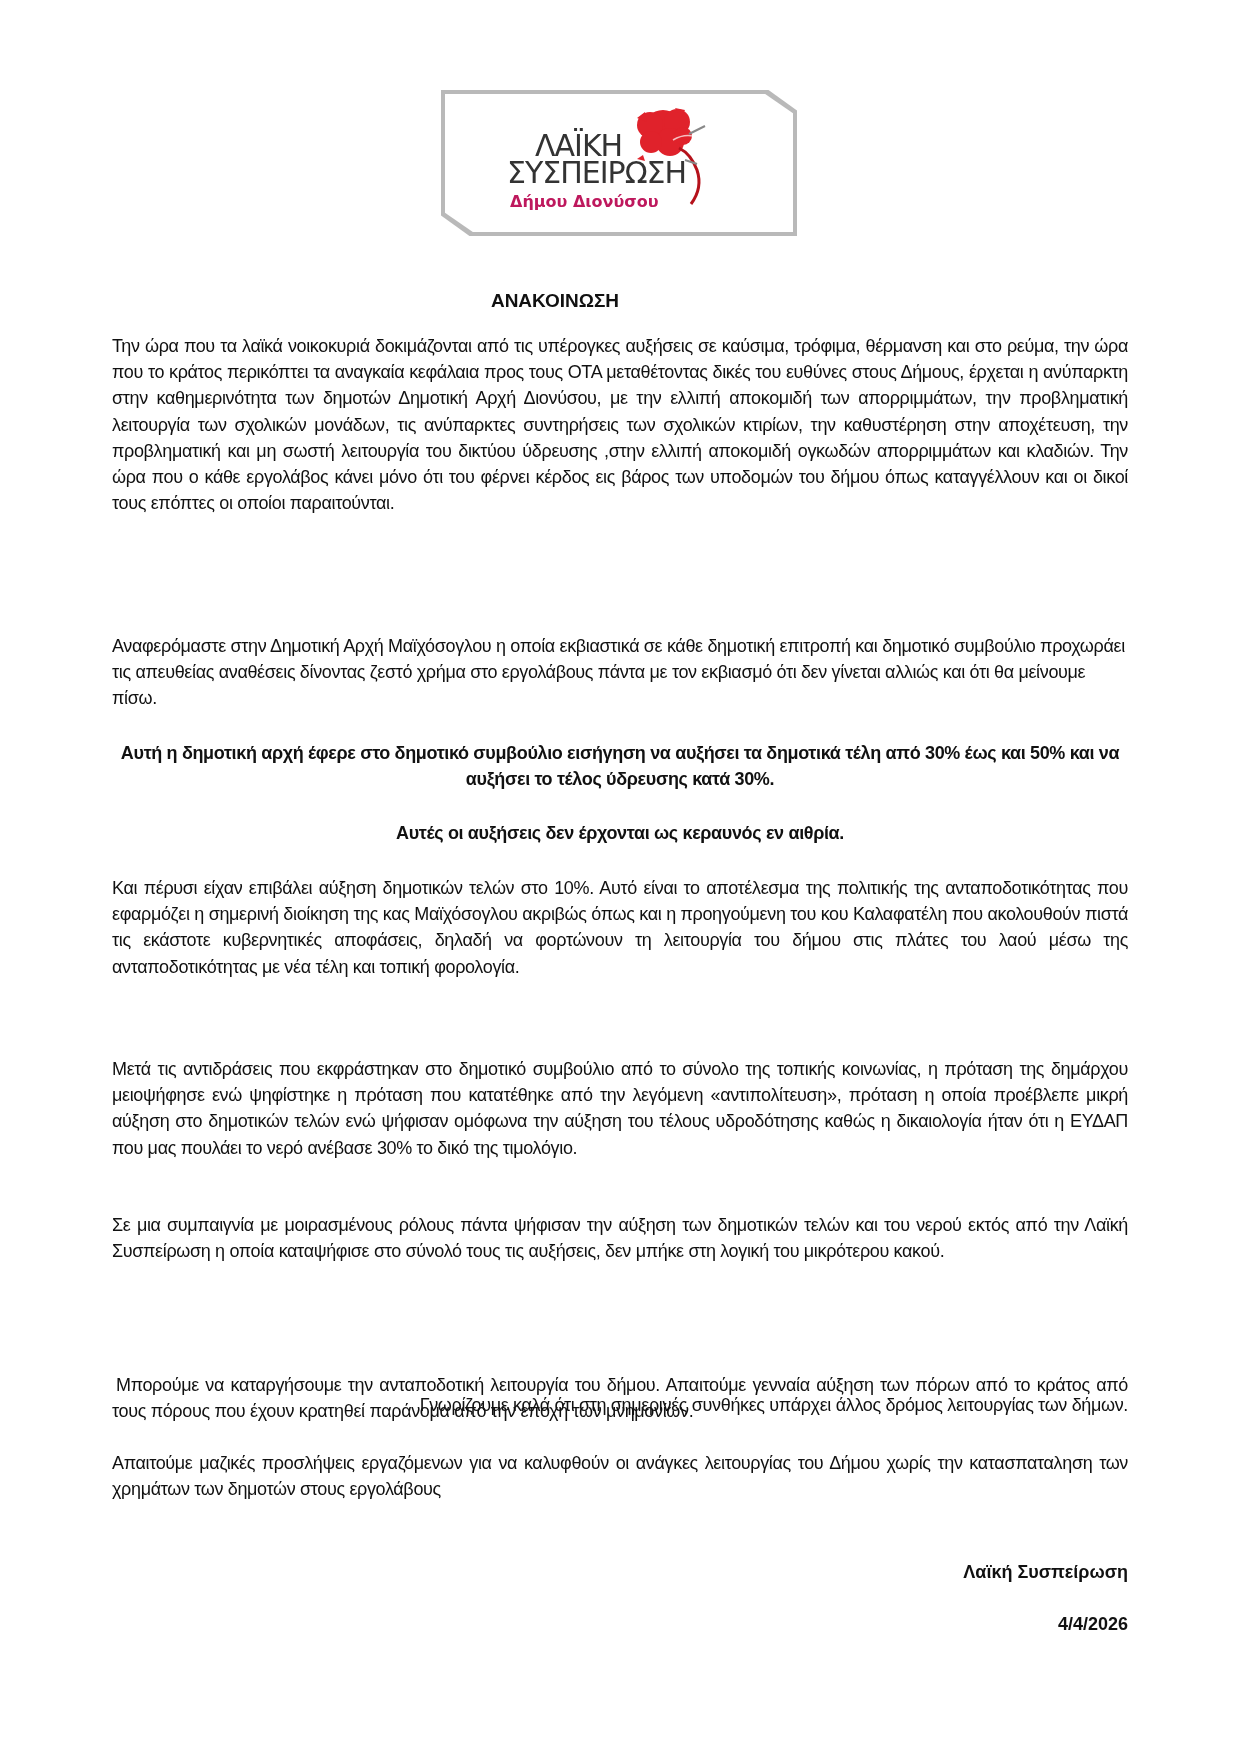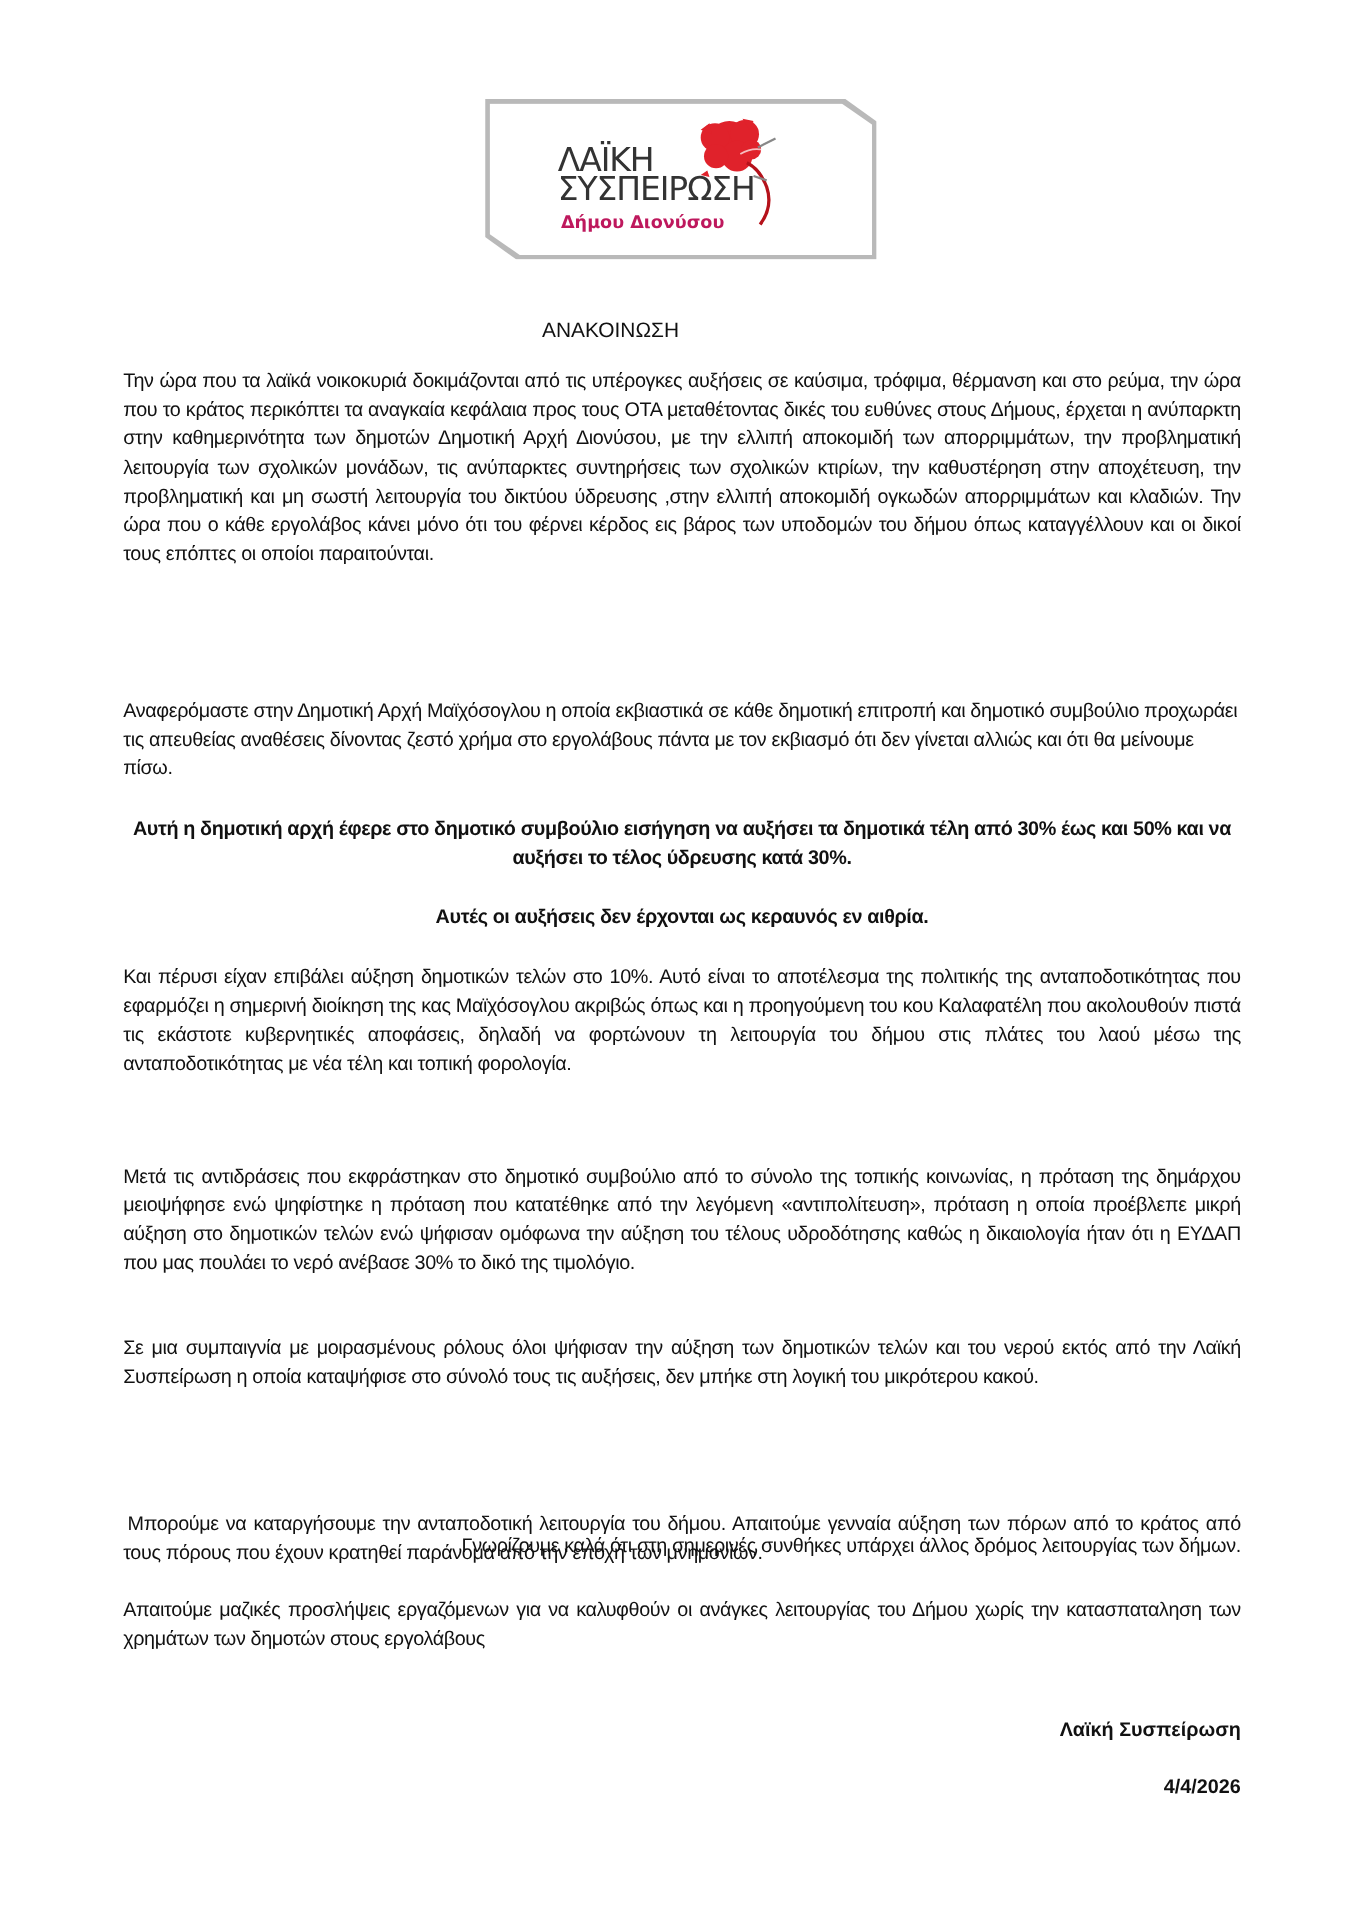--- a/index.html
+++ b/index.html
@@ -12,31 +12,31 @@
   }
   .logo-inner {
     position: absolute; left: 445px; top: 94px; width: 348px; height: 138px;
     background: #ffffff;
     clip-path: polygon(0 0, 92% 0, 100% 14%, 100% 100%, 8% 100%, 0 86%);
   }
   .logo-text1, .logo-text2 {
     position: absolute; left: 507px; font-family: "DejaVu Sans", sans-serif;
     color: #333; font-weight: normal; letter-spacing: -1px;
   }
-  .logo-text1 { top: 131px; font-size: 30px; line-height: 30px; }
+  .logo-text1 { top: 131px; font-size: 30px; line-height: 30px; margin-left: 28px; }
   .logo-text2 { top: 158px; font-size: 30px; line-height: 30px; }
   .logo-text3 {
     position: absolute; left: 510px; top: 192px; font-size: 16px; font-weight: bold;
     color: #be185d; font-family: "DejaVu Sans", sans-serif;
   }
   .carnation { position: absolute; left: 615px; top: 100px; width: 110px; height: 110px; }
 
   .title {
     position: absolute; left: 0; width: 1110px; top: 290px; text-align: center;
-    font-size: 19px; font-weight: normal; font-family: "Liberation Sans Narrow", "Liberation Sans", sans-serif;
+    font-size: 19px; font-weight: bold; font-family: "Liberation Sans Narrow", "Liberation Sans", sans-serif;
   }
 
   .para {
     position: absolute; left: 112px; width: 1016px;
     font-size: 18px; line-height: 26.2px; text-align: justify;
     font-family: "Liberation Sans", sans-serif; letter-spacing: -0.35px;
   }
   .para.bold { font-weight: bold; }
   .para.center { text-align: center; }
   .sign {
@@ -70,19 +70,19 @@
 </div>
 
 <div class="title">ΑΝΑΚΟΙΝΩΣΗ</div>
 
 <p class="para" style="top:333px; margin:0;">Την ώρα που τα λαϊκά νοικοκυριά δοκιμάζονται από τις υπέρογκες αυξήσεις σε καύσιμα, τρόφιμα, θέρμανση και στο ρεύμα, την ώρα που το κράτος περικόπτει τα αναγκαία κεφάλαια προς τους ΟΤΑ μεταθέτοντας δικές του ευθύνες στους Δήμους, έρχεται η ανύπαρκτη στην καθημερινότητα των δημοτών Δημοτική Αρχή Διονύσου, με την ελλιπή αποκομιδή των απορριμμάτων, την προβληματική λειτουργία των σχολικών μονάδων, τις ανύπαρκτες συντηρήσεις των σχολικών κτιρίων, την καθυστέρηση στην αποχέτευση, την προβληματική και μη σωστή λειτουργία του δικτύου ύδρευσης ,στην ελλιπή αποκομιδή ογκωδών απορριμμάτων και κλαδιών. Την ώρα που ο κάθε εργολάβος κάνει μόνο ότι του φέρνει κέρδος εις βάρος των υποδομών του δήμου όπως καταγγέλλουν και οι δικοί τους επόπτες οι οποίοι παραιτούνται.</p>
 <p class="para" style="top:633px; margin:0; text-align:left;">Αναφερόμαστε στην Δημοτική Αρχή Μαϊχόσογλου η οποία εκβιαστικά σε κάθε δημοτική επιτροπή και δημοτικό συμβούλιο προχωράει τις απευθείας αναθέσεις δίνοντας ζεστό χρήμα στο εργολάβους πάντα με τον εκβιασμό ότι δεν γίνεται αλλιώς και ότι θα μείνουμε πίσω.</p>
 <p class="para bold" style="top:740px; margin:0; text-align:center;">Αυτή η δημοτική αρχή έφερε στο δημοτικό συμβούλιο εισήγηση να αυξήσει τα δημοτικά τέλη από 30% έως και 50% και να αυξήσει το τέλος ύδρευσης κατά 30%.</p>
 <p class="para bold center" style="top:820px; margin:0;">Αυτές οι αυξήσεις δεν έρχονται ως κεραυνός εν αιθρία.</p>
 <p class="para" style="top:875px; margin:0;">Και πέρυσι είχαν επιβάλει αύξηση δημοτικών τελών στο 10%. Αυτό είναι το αποτέλεσμα της πολιτικής της ανταποδοτικότητας που εφαρμόζει η σημερινή διοίκηση της κας Μαϊχόσογλου ακριβώς όπως και η προηγούμενη του κου Καλαφατέλη που ακολουθούν πιστά τις εκάστοτε κυβερνητικές αποφάσεις, δηλαδή να φορτώνουν τη λειτουργία του δήμου στις πλάτες του λαού μέσω της ανταποδοτικότητας με νέα τέλη και τοπική φορολογία.</p>
 <p class="para" style="top:1056px; margin:0;">Μετά τις αντιδράσεις που εκφράστηκαν στο δημοτικό συμβούλιο από το σύνολο της τοπικής κοινωνίας, η πρόταση της δημάρχου μειοψήφησε ενώ ψηφίστηκε η πρόταση που κατατέθηκε από την λεγόμενη «αντιπολίτευση», πρόταση η οποία προέβλεπε μικρή αύξηση στο δημοτικών τελών ενώ ψήφισαν ομόφωνα την αύξηση του τέλους υδροδότησης καθώς η δικαιολογία ήταν ότι η ΕΥΔΑΠ που μας πουλάει το νερό ανέβασε 30% το δικό της τιμολόγιο.</p>
-<p class="para" style="top:1212px; margin:0;">Σε μια συμπαιγνία με μοιρασμένους ρόλους όλοι ψήφισαν την αύξηση των δημοτικών τελών και του νερού εκτός από την Λαϊκή Συσπείρωση η οποία καταψήφισε στο σύνολό τους τις αυξήσεις, δεν μπήκε στη λογική του μικρότερου κακού.</p>
+<p class="para" style="top:1212px; margin:0;">Σε μια συμπαιγνία με μοιρασμένους ρόλους πάντα ψήφισαν την αύξηση των δημοτικών τελών και του νερού εκτός από την Λαϊκή Συσπείρωση η οποία καταψήφισε στο σύνολό τους τις αυξήσεις, δεν μπήκε στη λογική του μικρότερου κακού.</p>
 <p class="para" style="top:1392px; margin:0; text-align:right;">Γνωρίζουμε καλά ότι στη σημερινές συνθήκες υπάρχει άλλος δρόμος λειτουργίας των δήμων.</p>
 <p class="para" style="top:1372px; margin:0; text-indent:4px;">Μπορούμε να καταργήσουμε την ανταποδοτική λειτουργία του δήμου. Απαιτούμε γενναία αύξηση των πόρων από το κράτος από τους πόρους που έχουν κρατηθεί παράνομα από την εποχή των μνημονίων.</p>
 <p class="para" style="top:1450px; margin:0;">Απαιτούμε μαζικές προσλήψεις εργαζόμενων για να καλυφθούν οι ανάγκες λειτουργίας του Δήμου χωρίς την κατασπαταληση των χρημάτων των δημοτών στους εργολάβους</p>
 
 <div class="sign" style="top:1562px;">Λαϊκή Συσπείρωση</div>
 <div class="sign" style="top:1614px;">4/4/2026</div>
 
 </body></html>

